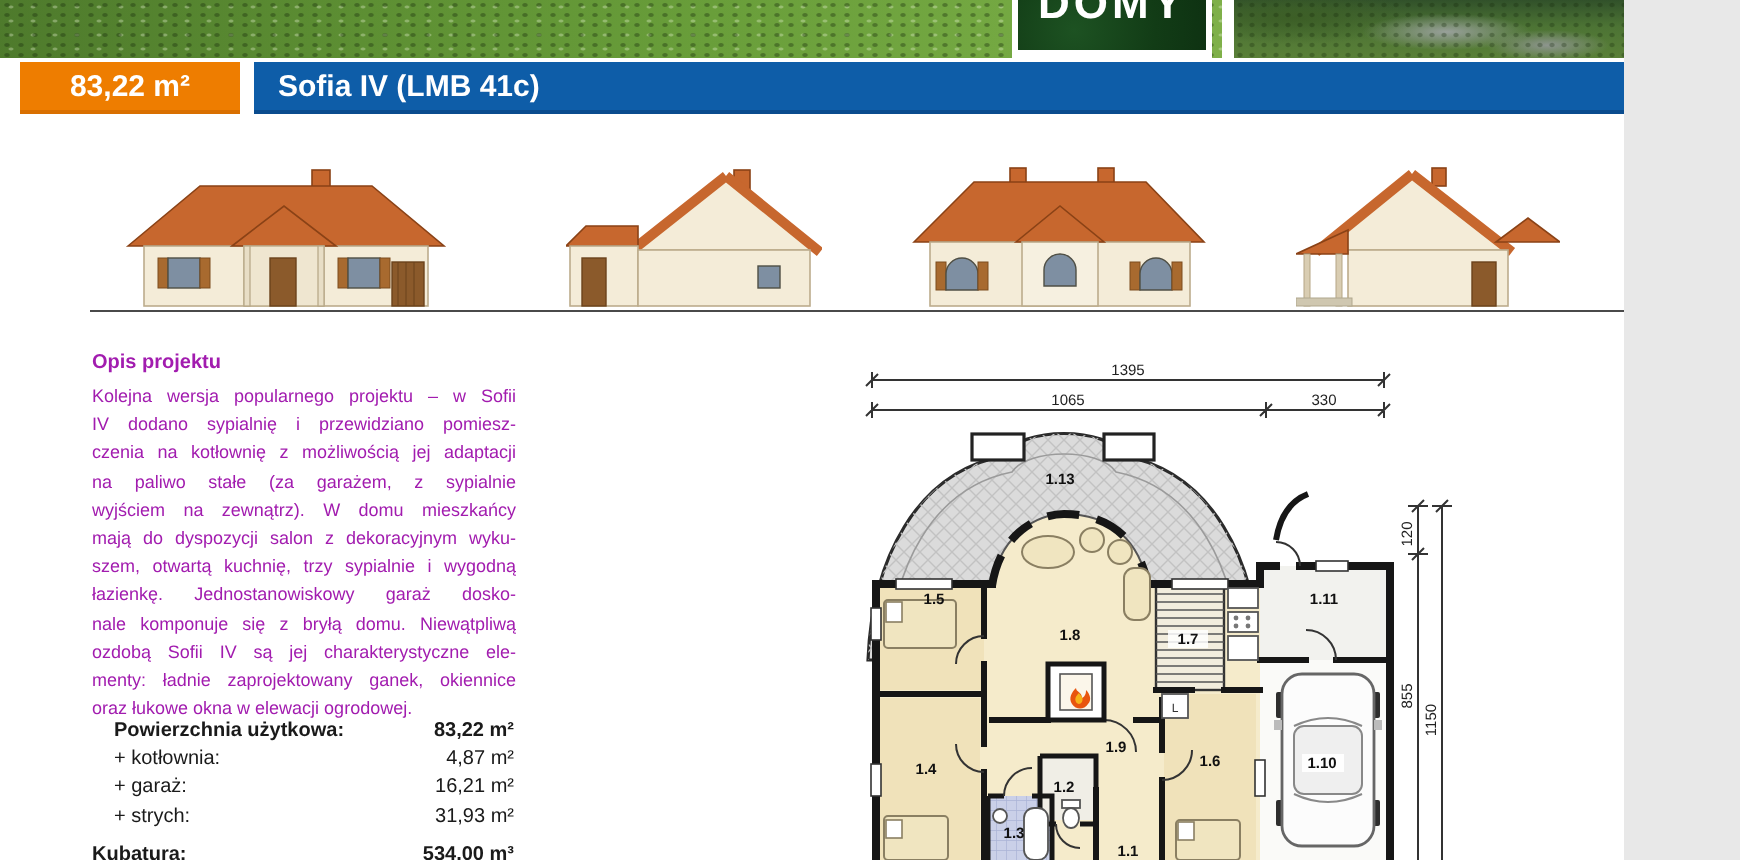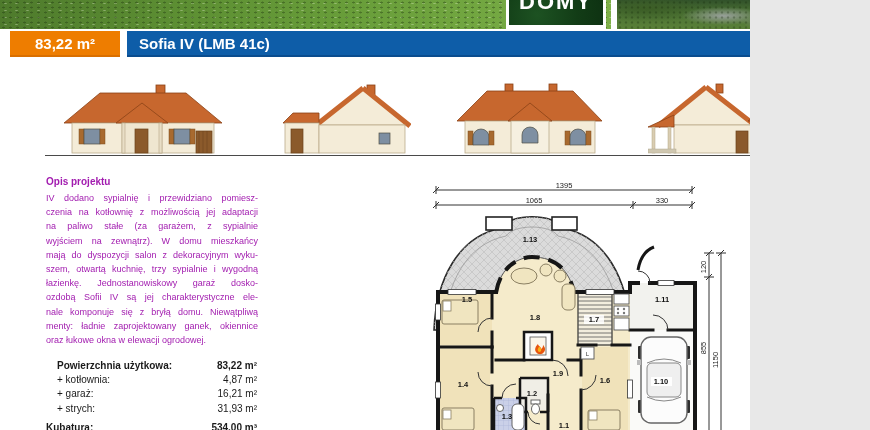--- a/index.html
+++ b/index.html
@@ -1,16 +1,16 @@
 <!DOCTYPE html>
 <html><head>
 <meta charset="utf-8">
 <style>
   html,body{margin:0;padding:0;background:#e8e8e8;}
-  .page{position:relative;width:750px;height:430px;background:#ffffff;overflow:hidden;
+  .page{position:relative;width:812px;height:430px;background:#ffffff;overflow:hidden;
         font-family:"Liberation Sans",sans-serif;}
 
   
   .photo-strip{position:absolute;left:0;top:0;width:870px;height:29px;}
   .photo-left{position:absolute;left:0;top:0;width:611px;height:29px;
     background-image:
       radial-gradient(rgba(25,45,12,.38) 1px, transparent 1.7px),
       radial-gradient(rgba(235,245,215,.35) .8px, transparent 1.5px),
       linear-gradient(100deg,#4e7a2c 0%,#5d8f33 30%,#699e3a 58%,#74a842 82%,#7fb049 100%);
     background-size:7px 5px,11px 7px,100% 100%;}
@@ -148,29 +148,30 @@
     <rect x="4" y="44" width="3" height="26" fill="#d9cdb2" stroke="#b5a685" stroke-width="0.5"></rect>
     <rect x="20" y="44" width="3" height="26" fill="#d9cdb2" stroke="#b5a685" stroke-width="0.5"></rect>
     <rect x="88" y="48" width="12" height="22" class="doorp"></rect>
     <rect x="0" y="66" width="28" height="4" fill="#cfc7b0" stroke="#b0a78e" stroke-width="0.5"></rect>
   </svg>
 
   <div class="ground-line"></div>
 
   <div class="desc">
     <div class="desc-h">Opis projektu</div>
+    <div class="desc-line">Kolejna wersja popularnego projektu – w Sofii</div>
     <div class="desc-line">IV dodano sypialnię i przewidziano pomiesz-</div>
     <div class="desc-line">czenia na kotłownię z możliwością jej adaptacji</div>
     <div class="desc-line">na paliwo stałe (za garażem, z sypialnie</div>
     <div class="desc-line">wyjściem na zewnątrz). W domu mieszkańcy</div>
     <div class="desc-line">mają do dyspozycji salon z dekoracyjnym wyku-</div>
     <div class="desc-line">szem, otwartą kuchnię, trzy sypialnie i wygodną</div>
     <div class="desc-line">łazienkę. Jednostanowiskowy garaż dosko-</div>
+    <div class="desc-line">nale komponuje się z bryłą domu. Niewątpliwą</div>
     <div class="desc-line">ozdobą Sofii IV są jej charakterystyczne ele-</div>
-    <div class="desc-line">nale komponuje się z bryłą domu. Niewątpliwą</div>
     <div class="desc-line">menty: ładnie zaprojektowany ganek, okiennice</div>
     <div class="desc-line last">oraz łukowe okna w elewacji ogrodowej.</div>
   </div>
 
   <div class="areas">
     <div class="arow bold">
       <span>Powierzchnia użytkowa:</span>
       <span>83,22 m²</span>
     </div>
     <div class="arow">

